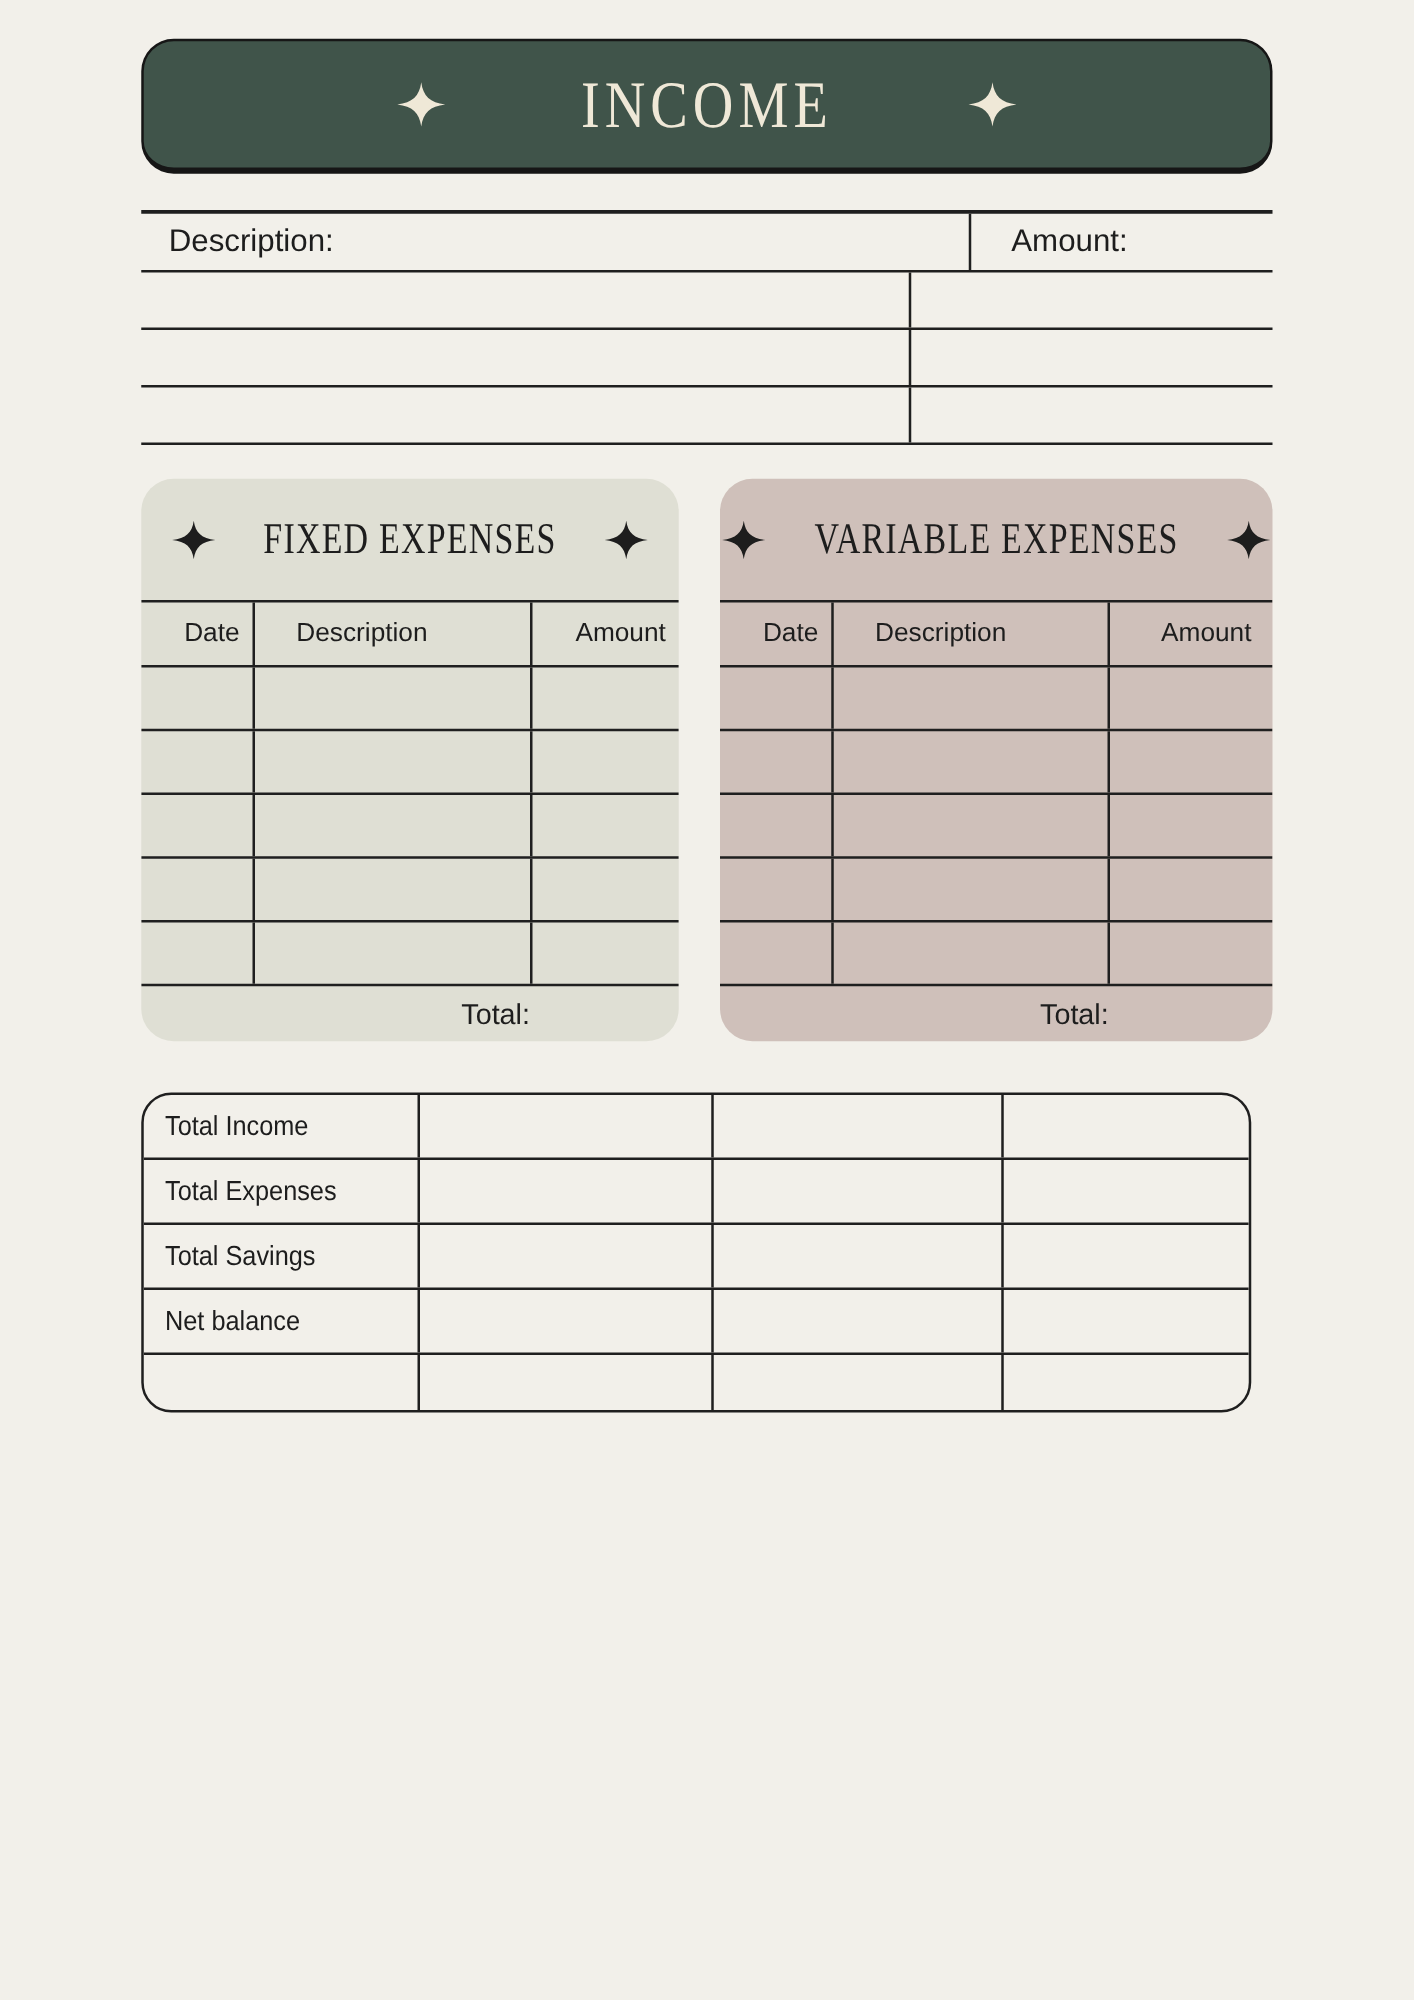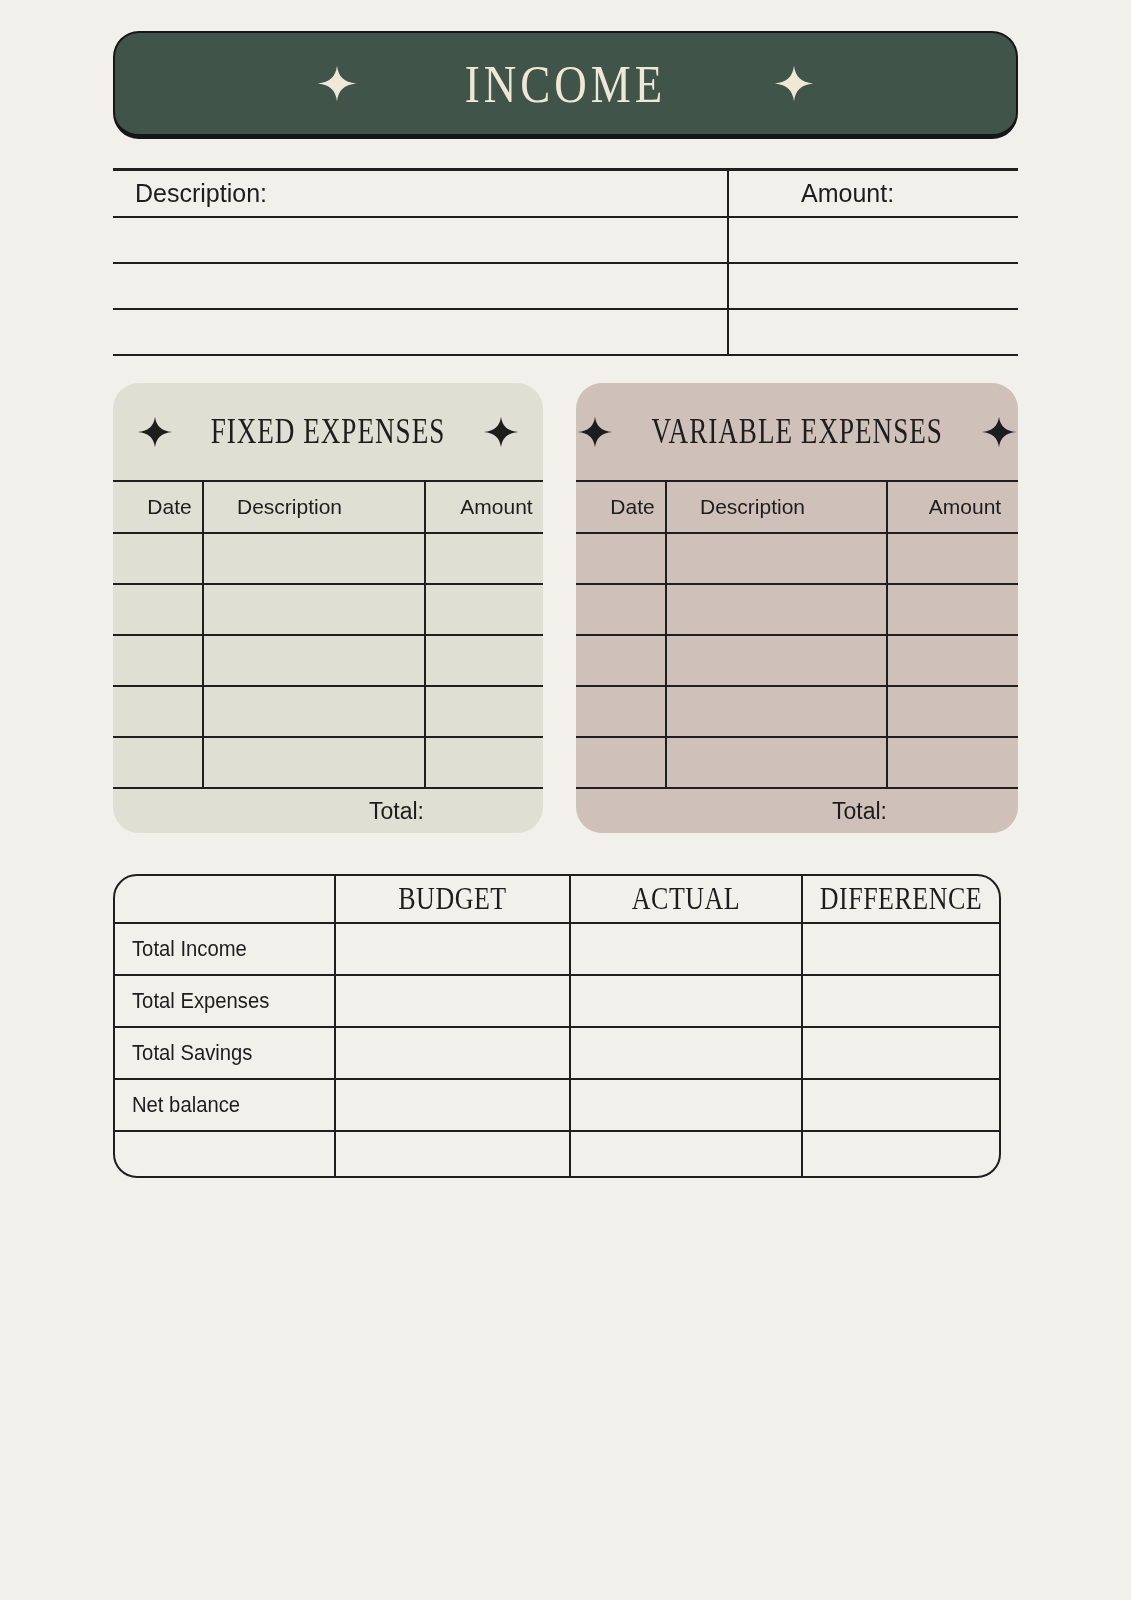--- a/index.html
+++ b/index.html
@@ -36,25 +36,25 @@
   }
   .banner-title {
     font-size:45px; letter-spacing:4px; color:#efe8d7;
     transform:scaleY(1.18); display:inline-block;
   }
 
   
   .income-table { margin-top:29px; border-top:3px solid #1f1f1f; }
   .inc-row { display:grid; grid-template-columns:614px 1fr; border-bottom:2px solid #1f1f1f; }
   .inc-row .amt { border-left:2px solid #1f1f1f; }
-  .inc-head { height:45px; }
+  .inc-head { height:45px;gap:48px; }
   .inc-data { height:44px; }
   .inc-cell { display:flex; align-items:center; font-size:25px; }
   .inc-cell.desc { padding-left:22px; }
-  .inc-cell.amt  { padding-left:72px; }
+  .inc-cell.amt  { padding-left:32px; }
 
   
   .panels { margin-top:27px; display:flex; gap:33px; }
   .panel { border-radius:26px; height:450px; box-sizing:border-box; overflow:hidden; }
   .panel.fixed    { width:430px; background:#dfdfd4; }
   .panel.variable { width:442px; background:#cfc0ba; }
   .panel-title {
     height:97px; display:flex; align-items:center; justify-content:center; gap:34px;
   }
   .panel-title .t { font-size:28px; letter-spacing:1px; white-space:nowrap;
@@ -221,32 +221,20 @@
           </div>
           <div class="exp-total">
             <span class="total-label sans">Total:</span>
             <span class="total-value"></span>
           </div>
         </div>
       </article>
     </section>
 
     <section class="summary">
-      <div class="sum-row sum-head">
-        <div class="sum-cell c1"></div>
-        <div class="sum-cell center c2">
-          <span class="display sum-head-text">BUDGET</span>
-        </div>
-        <div class="sum-cell center c3">
-          <span class="display sum-head-text">ACTUAL</span>
-        </div>
-        <div class="sum-cell center c4">
-          <span class="display sum-head-text">DIFFERENCE</span>
-        </div>
-      </div>
 
       <div class="sum-row sum-data">
         <div class="sum-cell sum-label sans c1">
             <span class="lbl">Total Income</span>
           </div>
         <div class="sum-cell c2"></div>
         <div class="sum-cell c3"></div>
         <div class="sum-cell c4"></div>
       </div>
       <div class="sum-row sum-data">

